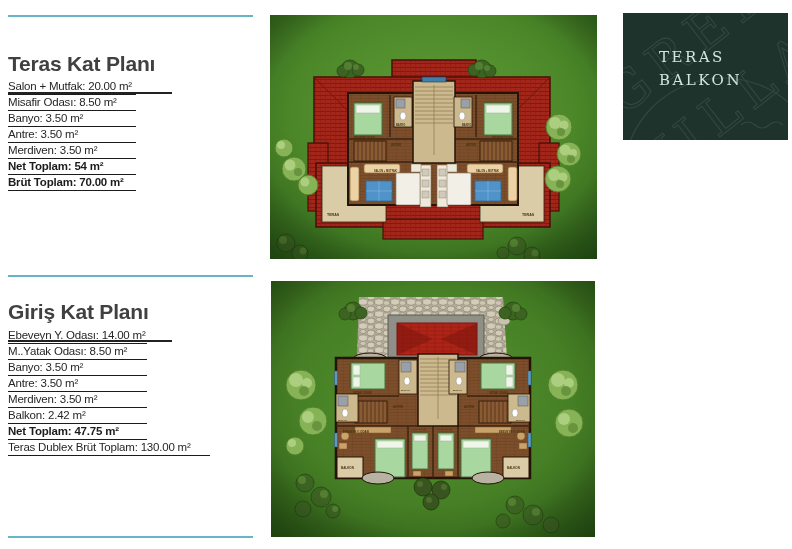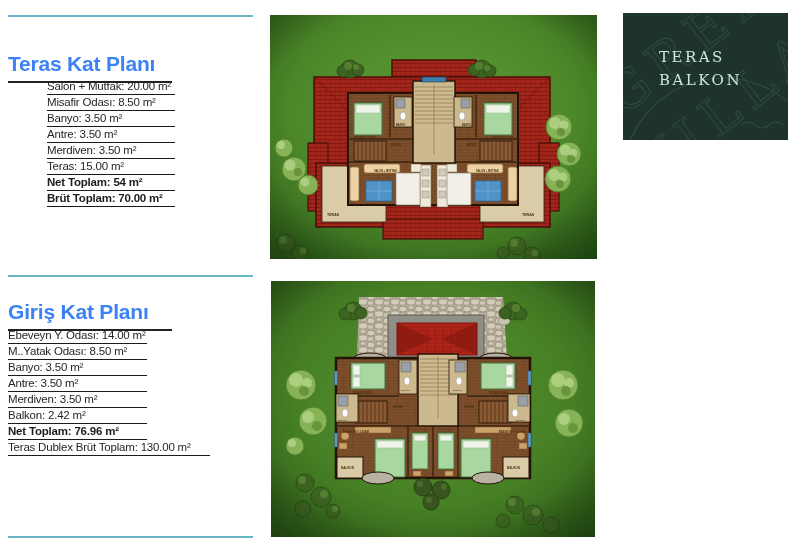--- a/index.html
+++ b/index.html
@@ -9,29 +9,29 @@
     font-family:"Liberation Sans", sans-serif;
     -webkit-font-smoothing:antialiased;
   }
   .rule{position:absolute;left:8px;width:245px;height:2px;background:#6ab4c8;}
   .rule.top{top:15px;}
   .rule.mid{top:275px;}
   .rule.bot{top:536px;}
 
   .sec-title{
     position:absolute;left:8px;width:164px;
-    font-size:21px;font-weight:600;color:#3b82f6;letter-spacing:-0.2px;
-    line-height:24px;padding-bottom:5px;border-bottom:2px solid #222;
+    font-size:21px;font-weight:600;color:#404040;letter-spacing:-0.2px;
+    line-height:24px;padding-bottom:16px;border-bottom:2px solid #222;
     white-space:nowrap;
   }
   #title1{top:38px;}
   #title2{top:286px;}
 
   .rows{position:absolute;left:8px;}
-  #rows1{top:79px;margin-left:39px;}
+  #rows1{top:79px;}
   #rows2{top:328px;}
   .row{
     width:128px;height:16px;box-sizing:border-box;
     border-bottom:1.4px solid #1b1b1b;
     font-size:11.5px;line-height:15px;letter-spacing:-0.2px;
     color:#262626;font-weight:500;white-space:nowrap;overflow:visible;
   }
   #rows2 .row{width:139px;}
   .row.bold{font-weight:700;color:#1c1c1c;}
   #rows2 .row.wide{width:202px;}
@@ -67,34 +67,33 @@
 <div class="rule mid"></div>
 <div class="rule bot"></div>
 
 <h1 id="title1" class="sec-title">Teras Kat Planı</h1>
 <div id="rows1" class="rows">
   <div class="row">Salon + Mutfak: 20.00 m²</div>
   <div class="row">Misafir Odası: 8.50 m²</div>
   <div class="row">Banyo: 3.50 m²</div>
   <div class="row">Antre: 3.50 m²</div>
   <div class="row">Merdiven: 3.50 m²</div>
-  <div class="row">Teras: 15.00 m²</div>
   <div class="row bold">Net Toplam: 54 m²</div>
   <div class="row bold">Brüt Toplam: 70.00 m²</div>
 </div>
 
 <h1 id="title2" class="sec-title">Giriş Kat Planı</h1>
 <div id="rows2" class="rows">
   <div class="row">Ebeveyn Y. Odası: 14.00 m²</div>
   <div class="row">M..Yatak Odası: 8.50 m²</div>
   <div class="row">Banyo: 3.50 m²</div>
   <div class="row">Antre: 3.50 m²</div>
   <div class="row">Merdiven: 3.50 m²</div>
   <div class="row">Balkon: 2.42 m²</div>
-  <div class="row bold">Net Toplam: 76.96 m²</div>
+  <div class="row bold">Net Toplam: 47.75 m²</div>
   <div class="row wide">Teras Dublex Brüt Toplam: 130.00 m²</div>
 </div>
 
 <svg id="plan-terrace" class="plan" width="327" height="244" viewBox="0 0 327 244">
   <defs>
     <radialGradient id="lawnT" cx="50%" cy="40%" r="78%">
       <stop offset="0%" stop-color="#5f9c35"></stop>
       <stop offset="55%" stop-color="#4c8829"></stop>
       <stop offset="100%" stop-color="#2a5a17"></stop>
     </radialGradient>

